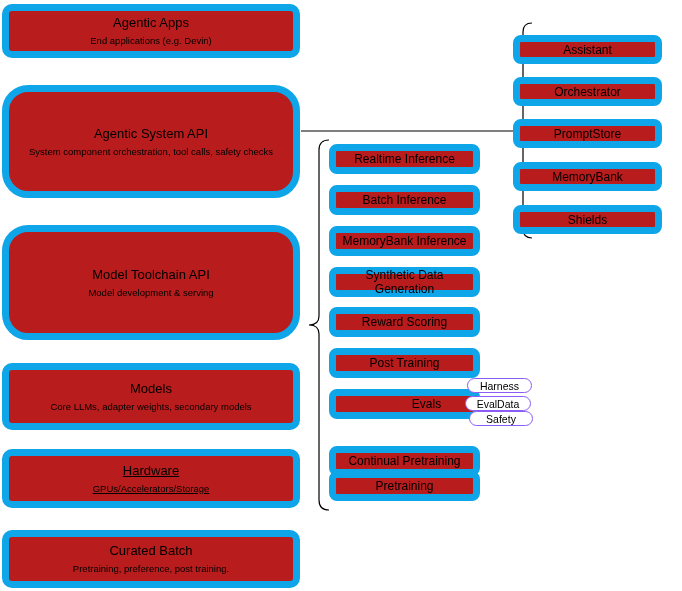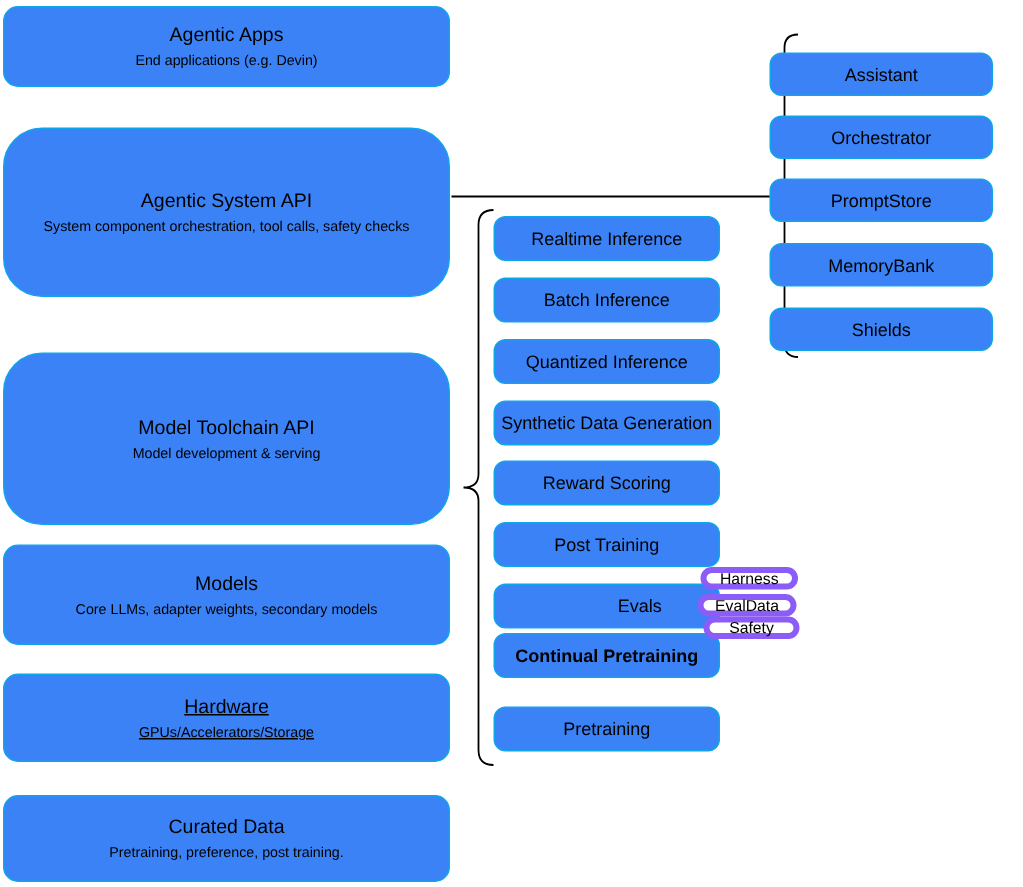--- a/index.html
+++ b/index.html
@@ -4,34 +4,34 @@
 <style>
   * { box-sizing: border-box; margin: 0; padding: 0; }
   html, body { width: 682px; height: 591px; background: #ffffff; }
   body { font-family: "Liberation Sans", sans-serif; color: #000; }
   .canvas { position: relative; width: 682px; height: 591px; background: #fff; overflow: hidden; }
 
   svg.connectors { position: absolute; left: 0; top: 0; width: 682px; height: 591px; }
   svg.connectors path, svg.connectors line { fill: none; stroke: #000; stroke-width: 1.2; }
 
   .box {
-    position: absolute; background: #3b82f6; border: 1px solid #0ea5e9;
+    position: absolute; background: #b91c1c; border: 7px solid #0ea5e9;
     display: flex; flex-direction: column; align-items: center; justify-content: center;
     text-align: center;
   }
   .lbox { left: 2px; width: 298px; border-radius: 10px; gap: 4px; padding: 4px 10px; }
   .lbox.tall { border-radius: 26px; }
   .lbox .title { font-size: 13px; line-height: 16px; }
   .lbox .subtitle { font-size: 9.5px; line-height: 12px; }
 
   .mbox { left: 329px; width: 151px; height: 30px; border-radius: 8px; font-size: 12px; }
   .rbox { left: 513px; width: 149px; height: 29px; border-radius: 8px; font-size: 12px; }
 
   .pill {
-    position: absolute; background: #fff; border: 4px solid #8b5cf6; border-radius: 8px;
+    position: absolute; background: #fff; border: 1px solid #8b5cf6; border-radius: 8px;
     display: flex; align-items: center; justify-content: center;
     font-size: 10.5px; height: 15px; z-index: 5;
   }
   .pill-harness  { left: 467px; top: 378px; width: 65px; }
   .pill-evaldata { left: 465px; top: 396px; width: 66px; }
   .pill-safety   { left: 469px; top: 411px; width: 64px; }
 </style>
 </head>
 <body>
 
@@ -49,62 +49,62 @@
   <div class="box lbox" style="top:4px; height:54px;">
     <div class="title">Agentic Apps</div>
     <div class="subtitle">End applications (e.g. Devin)</div>
   </div>
 
   <div class="box lbox tall" style="top:85px; height:113px;">
     <div class="title">Agentic System API</div>
     <div class="subtitle">System component orchestration, tool calls, safety checks</div>
   </div>
 
-  <div class="box lbox tall" style="top:235px; height:115px;">
+  <div class="box lbox tall" style="top:225px; height:115px;">
     <div class="title">Model Toolchain API</div>
     <div class="subtitle">Model development &amp; serving</div>
   </div>
 
   <div class="box lbox" style="top:363px; height:67px;">
     <div class="title">Models</div>
     <div class="subtitle">Core LLMs, adapter weights, secondary models</div>
   </div>
 
   <div class="box lbox" style="top:449px; height:59px;text-decoration:underline;">
     <div class="title">Hardware</div>
     <div class="subtitle">GPUs/Accelerators/Storage</div>
   </div>
 
   <div class="box lbox" style="top:530px; height:58px;">
-    <div class="title">Curated Data</div>
+    <div class="title">Curated Batch</div>
     <div class="subtitle">Pretraining, preference, post training.</div>
   </div>
 
   <div class="box mbox" style="top:185px;">
     <span>Batch Inference</span>
   </div>
   <div class="box mbox" style="top:144px;">
     <span>Realtime Inference</span>
   </div>
   <div class="box mbox" style="top:226px;">
-    <span>Quantized Inference</span>
+    <span>MemoryBank Inference</span>
   </div>
   <div class="box mbox" style="top:267px;">
     <span>Synthetic Data Generation</span>
   </div>
   <div class="box mbox" style="top:307px;">
     <span>Reward Scoring</span>
   </div>
   <div class="box mbox" style="top:348px;">
     <span>Post Training</span>
   </div>
   <div class="box mbox" style="top:389px;padding-left:44px;">
     <span>Evals</span>
   </div>
-  <div class="box mbox" style="top:422px;font-weight:bold;">
+  <div class="box mbox" style="top:446px;">
     <span>Continual Pretraining</span>
   </div>
   <div class="box mbox" style="top:471px;">
     <span>Pretraining</span>
   </div>
 
   <div class="pill pill-harness">
     <span>Harness</span>
   </div>
   <div class="pill pill-evaldata">

